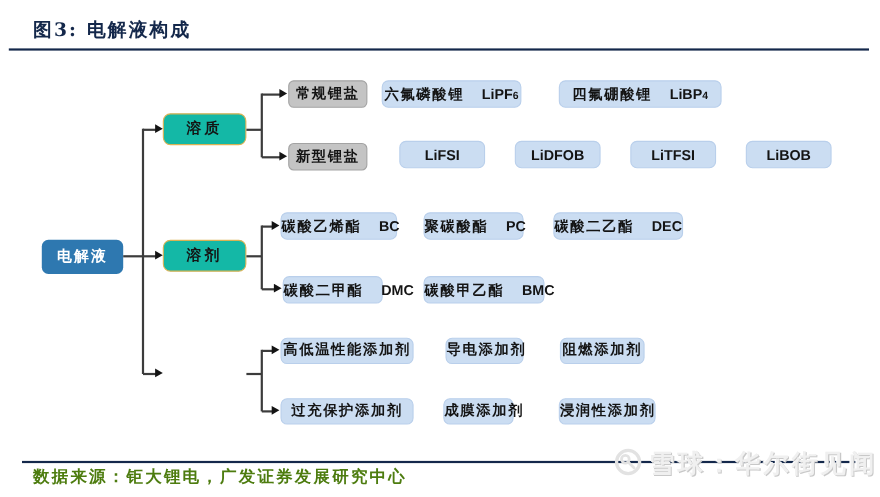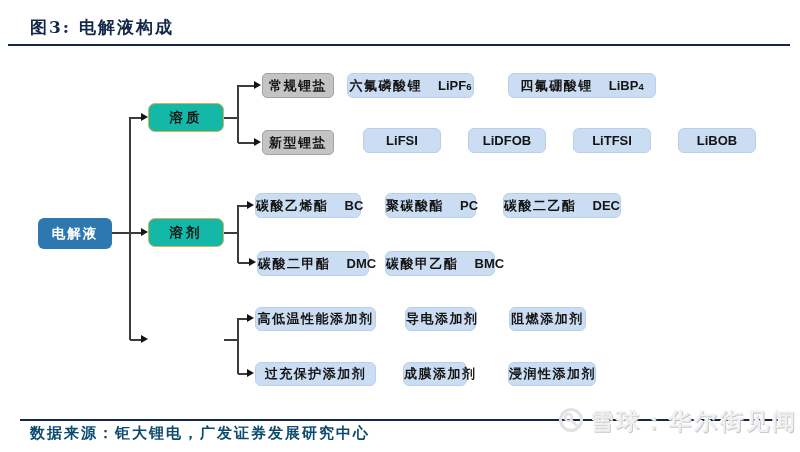--- a/index.html
+++ b/index.html
@@ -43,21 +43,21 @@
   }
   .hline { position:absolute; height:1.5px; background:#3c3c3c; }
   .vline { position:absolute; width:1.5px; background:#3c3c3c; }
   .arrow {
     position:absolute; width:0; height:0;
     border-left:7px solid #141414;
     border-top:4.5px solid transparent; border-bottom:4.5px solid transparent;
   }
   .footer-source {
     position:absolute; left:30px; top:424px; font-size:15px; font-weight:700;
-    color:#0c4a6e; letter-spacing:2px;
+    color:#4d7c0f; letter-spacing:2px;
   }
   .watermark {
     position:absolute; left:558px; top:406px; display:flex; align-items:center;
     gap:6px; z-index:5;
   }
   .watermark-text {
     font-family:"Liberation Sans","DejaVu Sans",sans-serif; font-weight:700;
     font-size:23px; letter-spacing:3px; color:#f0f0f0;
     text-shadow:1px 1px 0 #c8c8c8, -1px -1px 0 #ffffff;
   }
@@ -134,21 +134,21 @@
   <div class="node leaf" style="left:255px; top:193px; width:106px; height:25px;">
     <span class="cn">碳酸乙烯酯</span><span class="en">BC</span>
   </div>
   <div class="node leaf" style="left:385px; top:193px; width:91px; height:25px;">
     <span class="cn">聚碳酸酯</span><span class="en">PC</span>
   </div>
   <div class="node leaf" style="left:503px; top:193px; width:118px; height:25px;">
     <span class="cn">碳酸二乙酯</span><span class="en">DEC</span>
   </div>
 
-  <div class="node leaf" style="left:257px; top:251px; width:112px; height:25px;">
+  <div class="node leaf" style="left:257px; top:251px; width:91px; height:25px;">
     <span class="cn">碳酸二甲酯</span><span class="en">DMC</span>
   </div>
   <div class="node leaf" style="left:385px; top:251px; width:110px; height:25px;">
     <span class="cn">碳酸甲乙酯</span><span class="en">BMC</span>
   </div>
 
   <div class="hline" style="left:224px; top:339px; width:14px;"></div>
   <div class="vline" style="left:237px; top:318px; height:56px;"></div>
   <div class="hline" style="left:238px; top:318px; width:10px;"></div>
   <div class="arrow" style="left:247px; top:314px;"></div>

